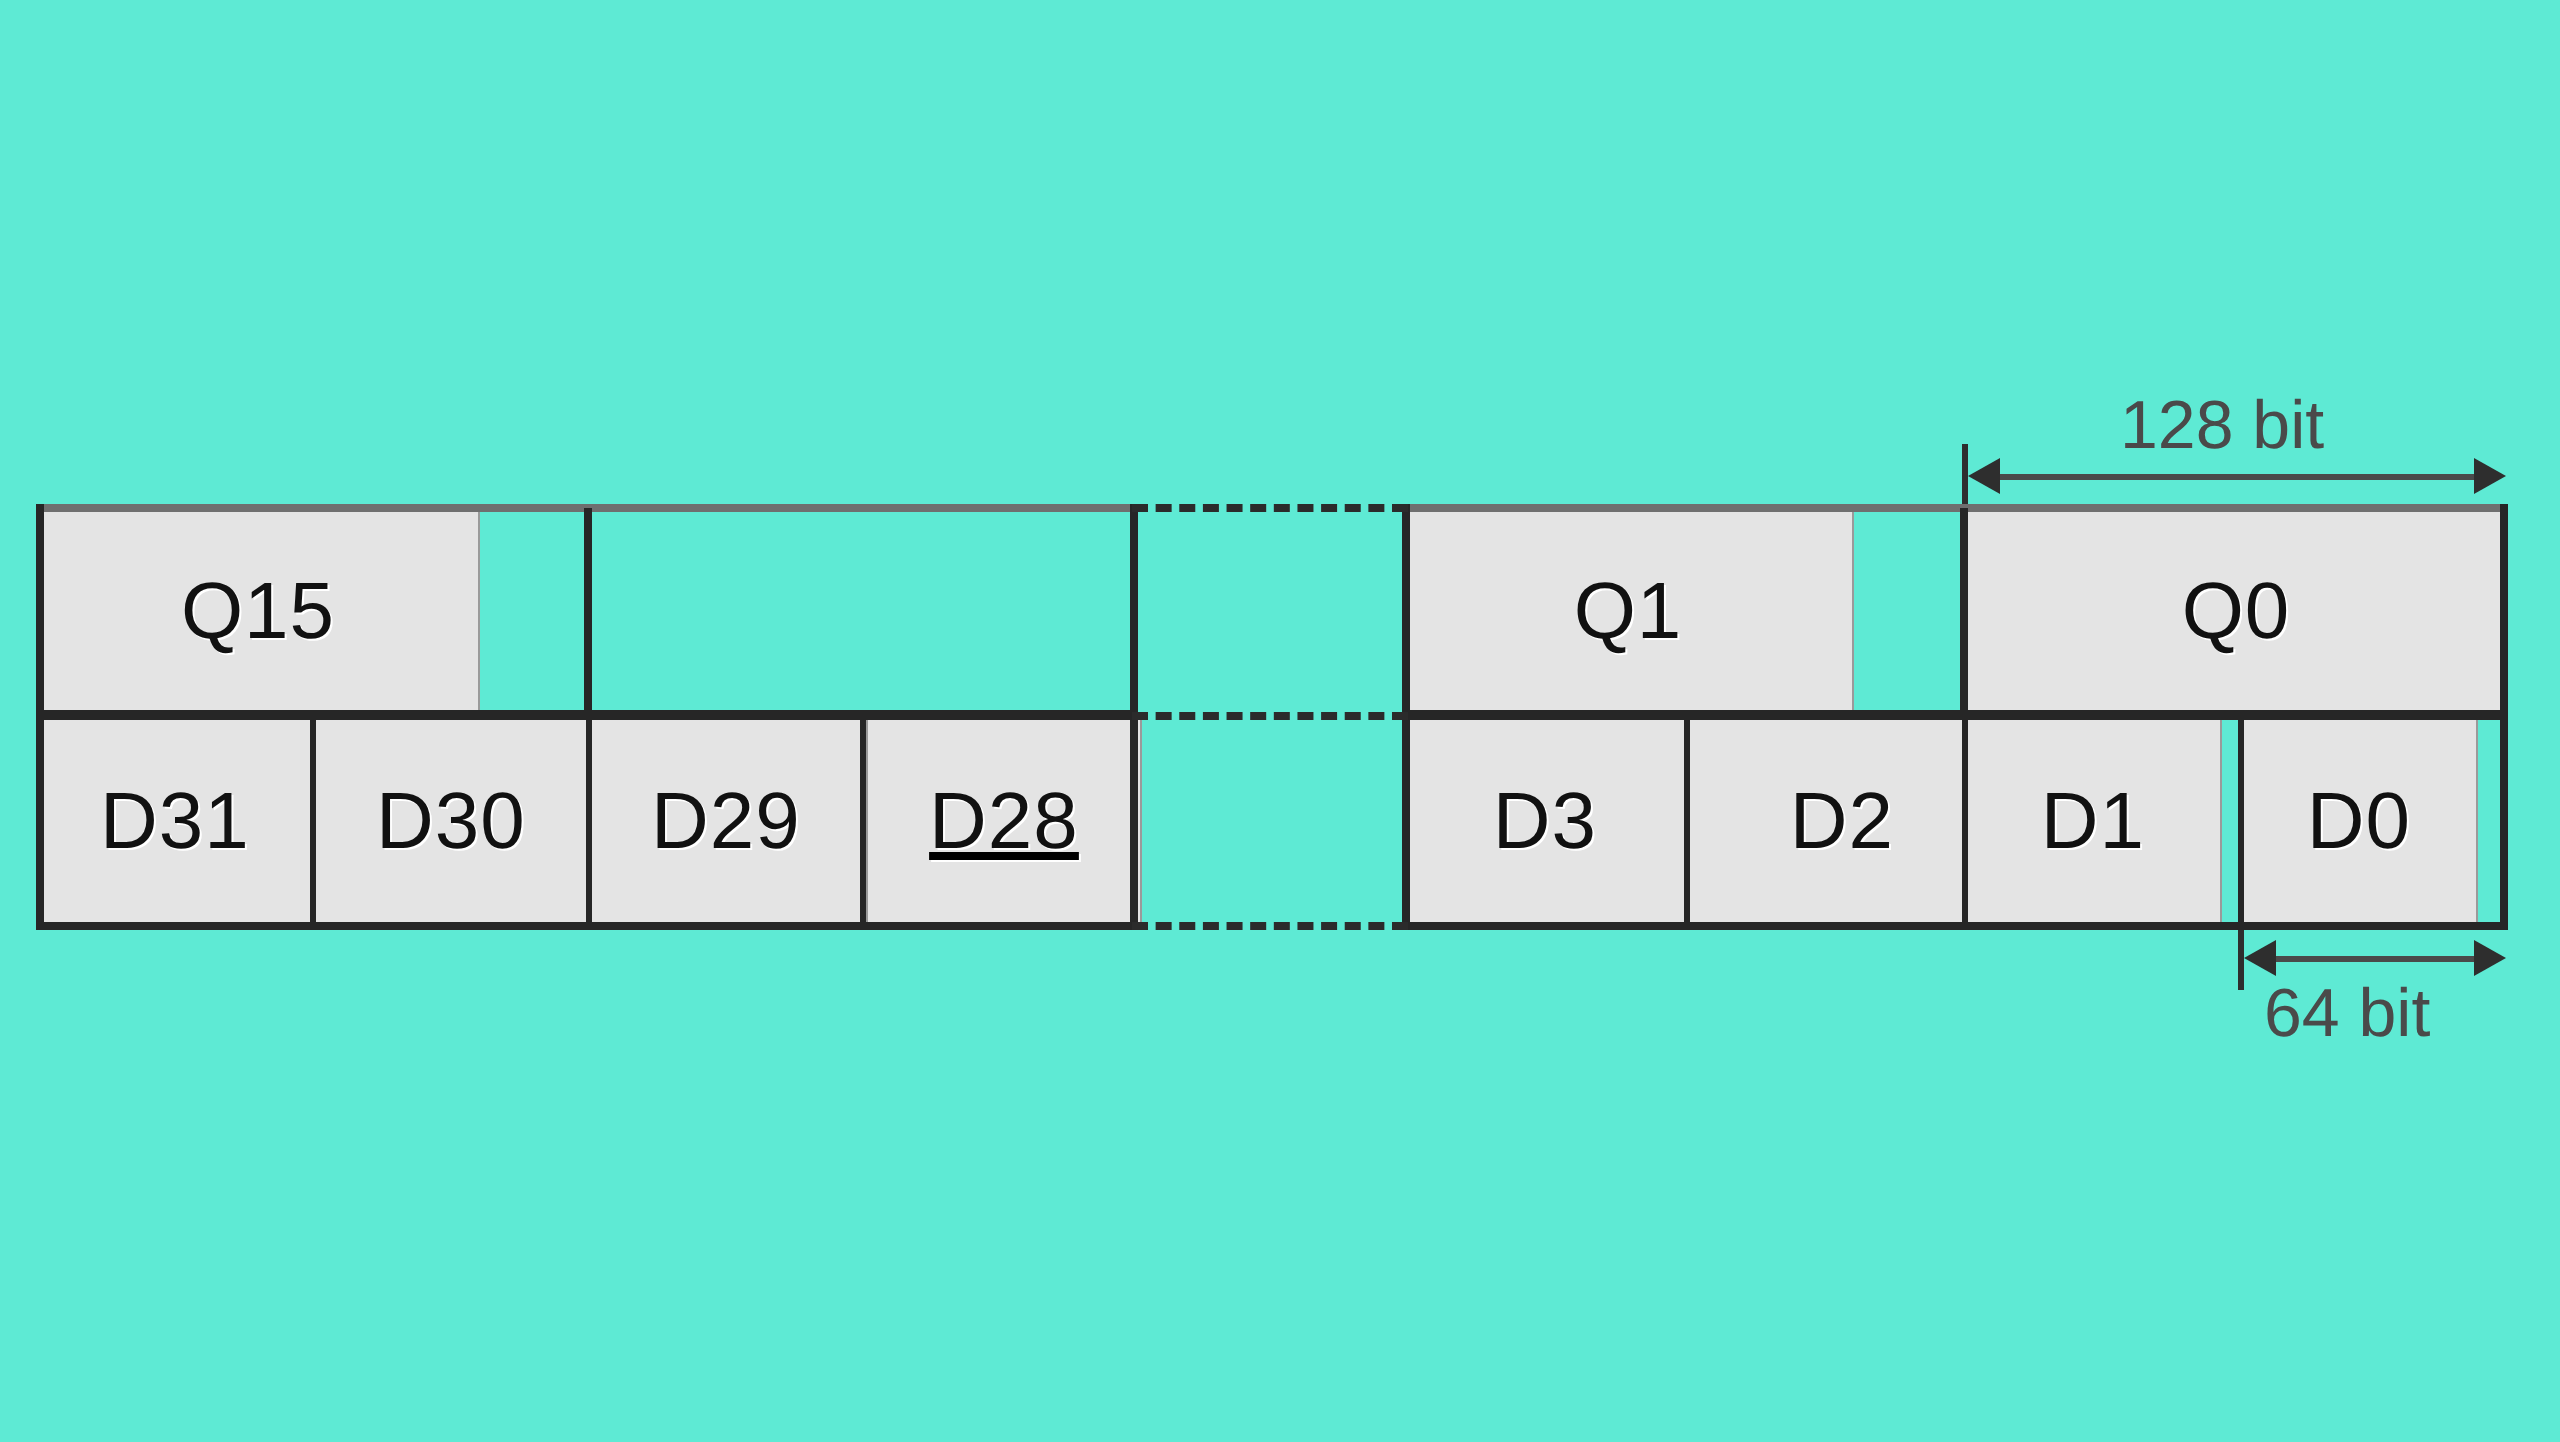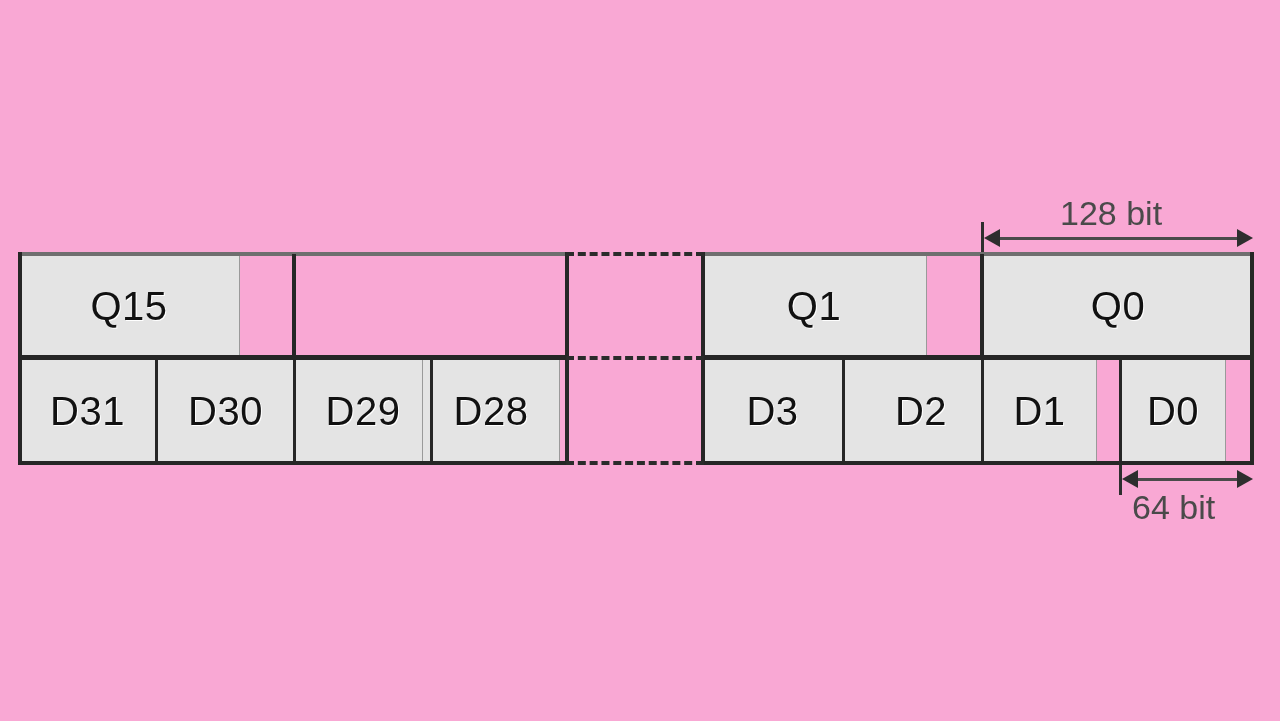--- a/index.html
+++ b/index.html
@@ -11,21 +11,21 @@
     width: 1280px;
     height: 721px;
     font-family: "Liberation Sans", sans-serif;
     overflow: hidden;
   }
 
   #stage {
     position: relative;
     width: 1280px;
     height: 721px;
-    background: #f9a8d4;
+    background: #5eead4;
   }
 
   
   .cell {
     position: absolute;
     box-sizing: border-box;
     background: #e4e4e4;
     border: 1px solid #9a9a9a;
     display: flex;
     align-items: center;
@@ -115,37 +115,37 @@
   </div>
 
   <div class="cell d" style="left:156px; top:357px; width:139px; height:107px;">
     <span class="lbl">D30</span>
   </div>
 
   <div class="cell d" style="left:294px; top:357px; width:138px; height:107px;">
     <span class="lbl">D29</span>
   </div>
 
-  <div class="cell d" style="left:422px; top:357px; width:138px; height:107px;">
+  <div class="cell d" style="left:433px; top:357px; width:138px; height:107px;text-decoration:underline;">
     <span class="lbl">D28</span>
   </div>
 
   <div class="cell d" style="left:701px; top:357px; width:143px; height:107px;">
     <span class="lbl">D3</span>
   </div>
 
   <div class="cell d" style="left:843px; top:357px; width:156px; height:107px;">
     <span class="lbl">D2</span>
   </div>
 
-  <div class="cell d" style="left:982px; top:357px; width:115px; height:107px;">
+  <div class="cell d" style="left:982px; top:357px; width:129px; height:107px;">
     <span class="lbl">D1</span>
   </div>
 
-  <div class="cell d" style="left:1120px; top:357px; width:106px; height:107px;">
+  <div class="cell d" style="left:1120px; top:357px; width:119px; height:107px;">
     <span class="lbl">D0</span>
   </div>
 
   <div class="stroke soft" style="left:18px; top:252px; width:551px; height:4px;"></div>
 
   <div class="stroke soft" style="left:701px; top:252px; width:553px; height:4px;"></div>
 
   <div class="stroke" style="left:18px; top:355px; width:551px; height:5px;"></div>
 
   <div class="stroke" style="left:701px; top:355px; width:553px; height:5px;"></div>

